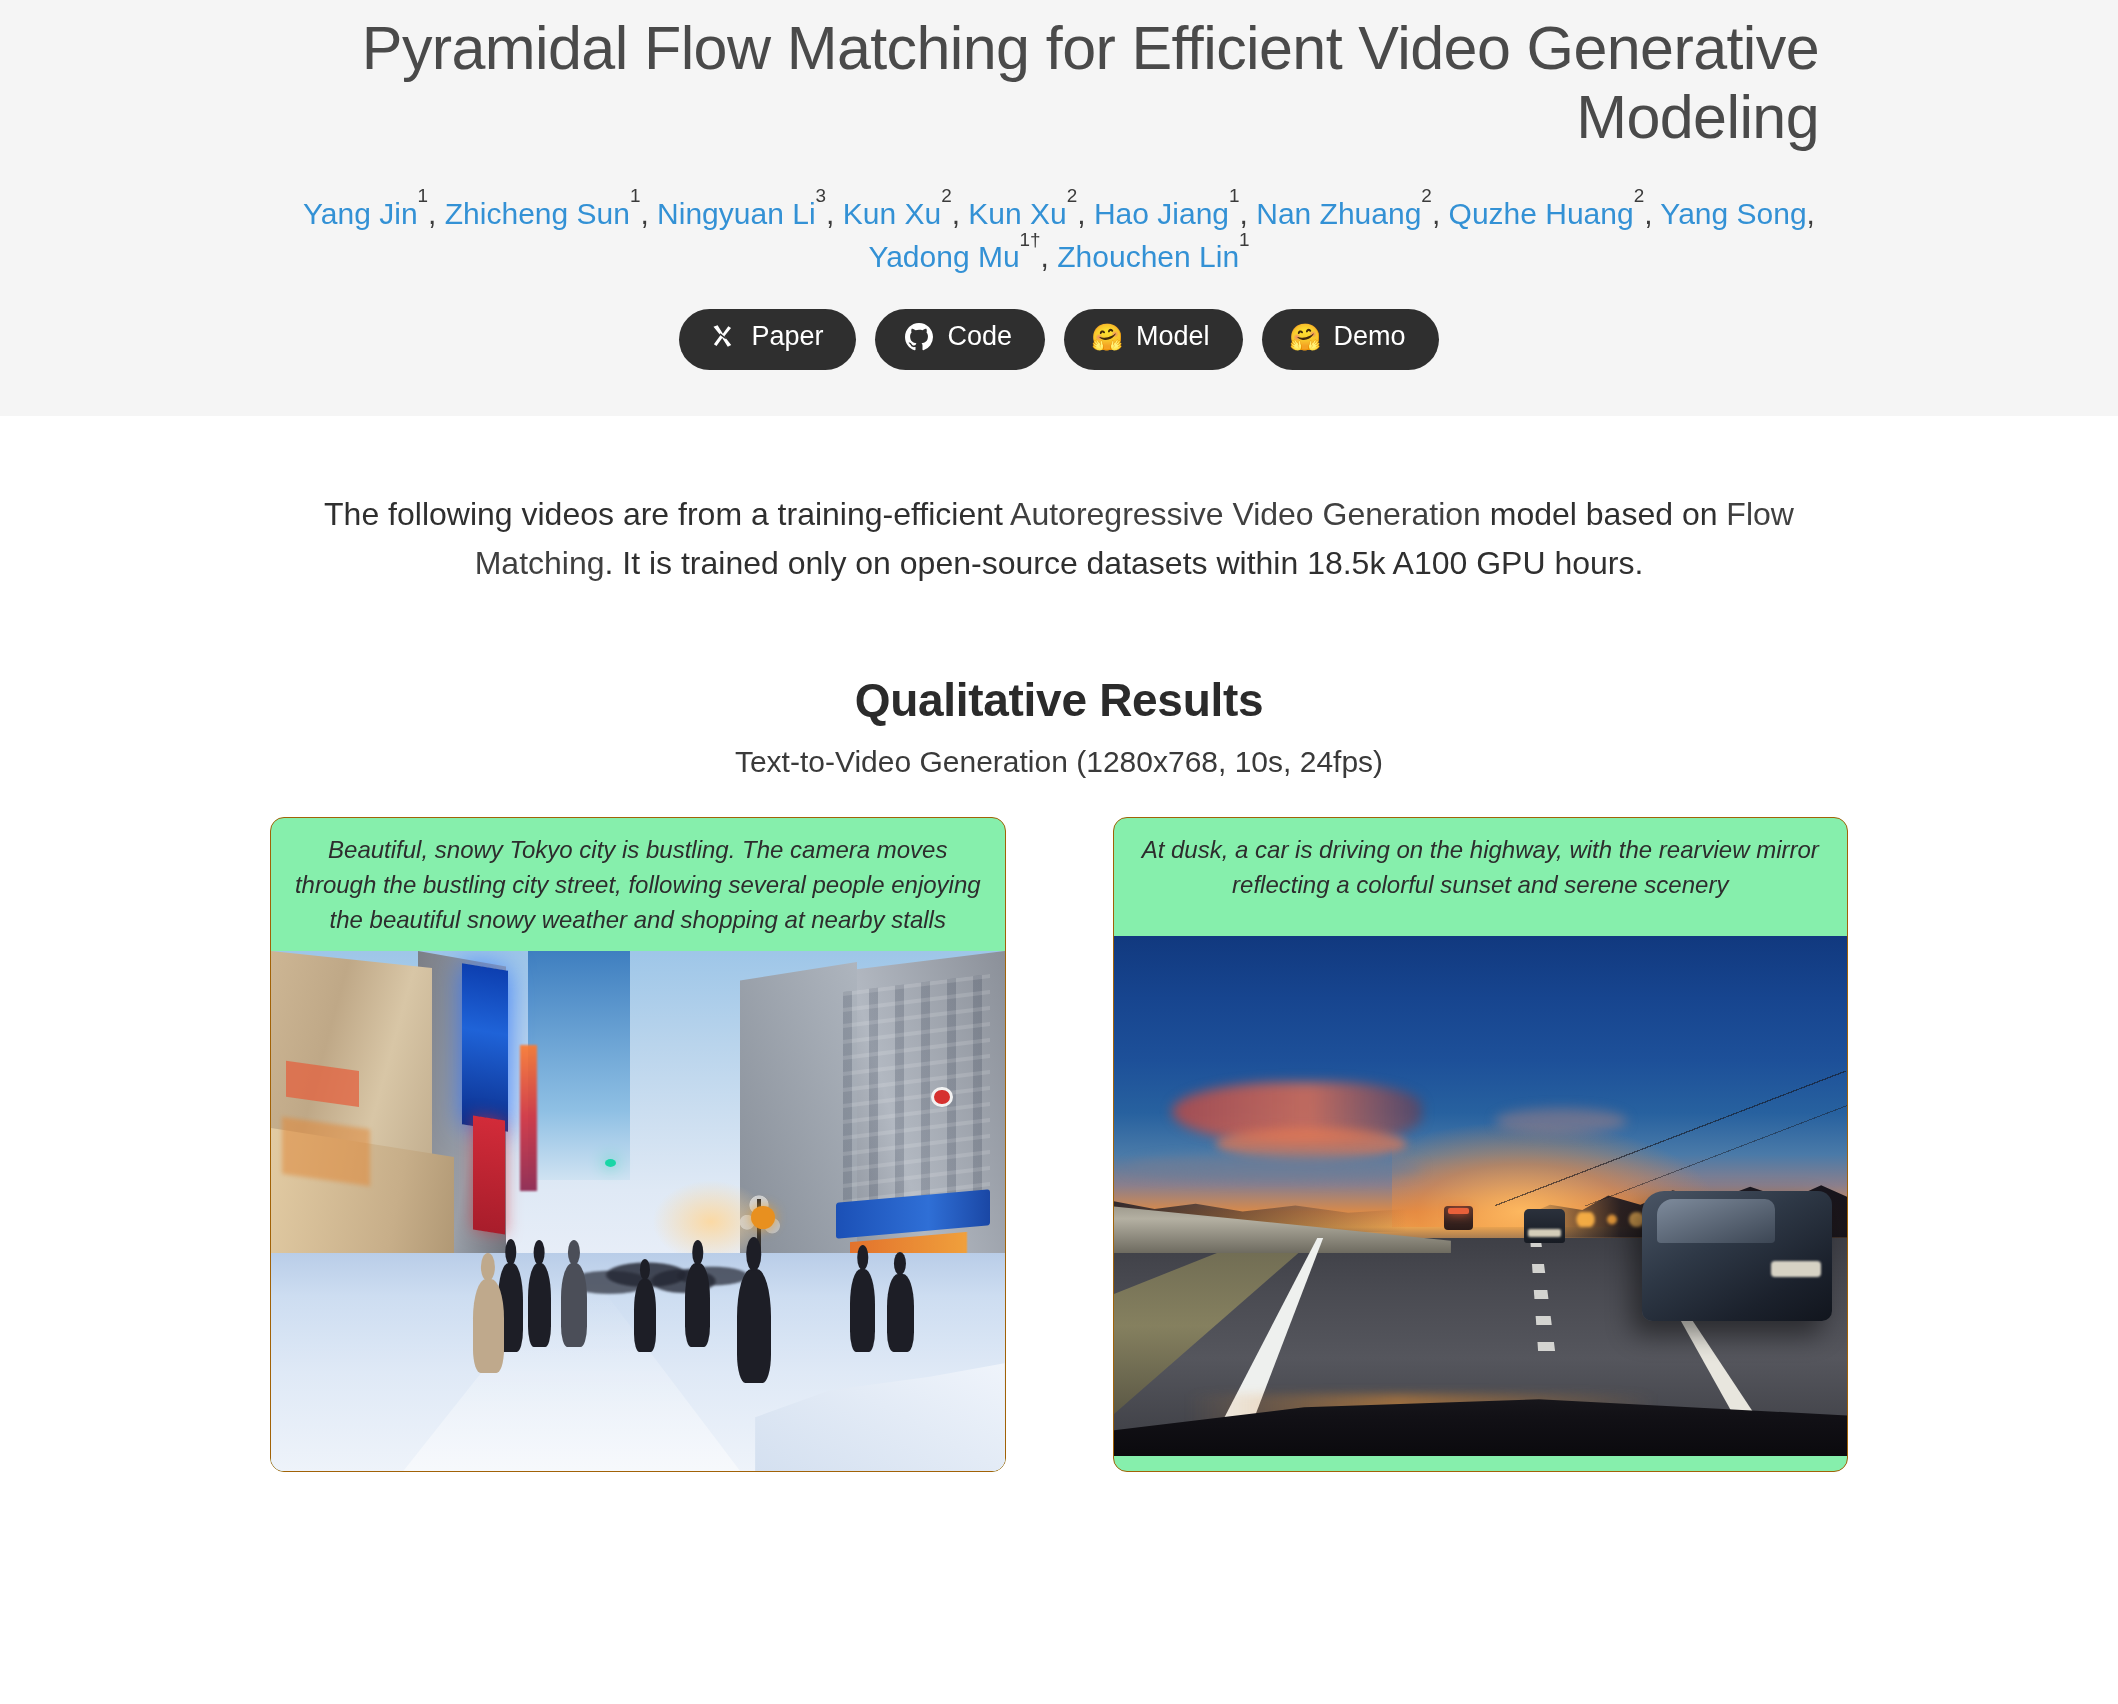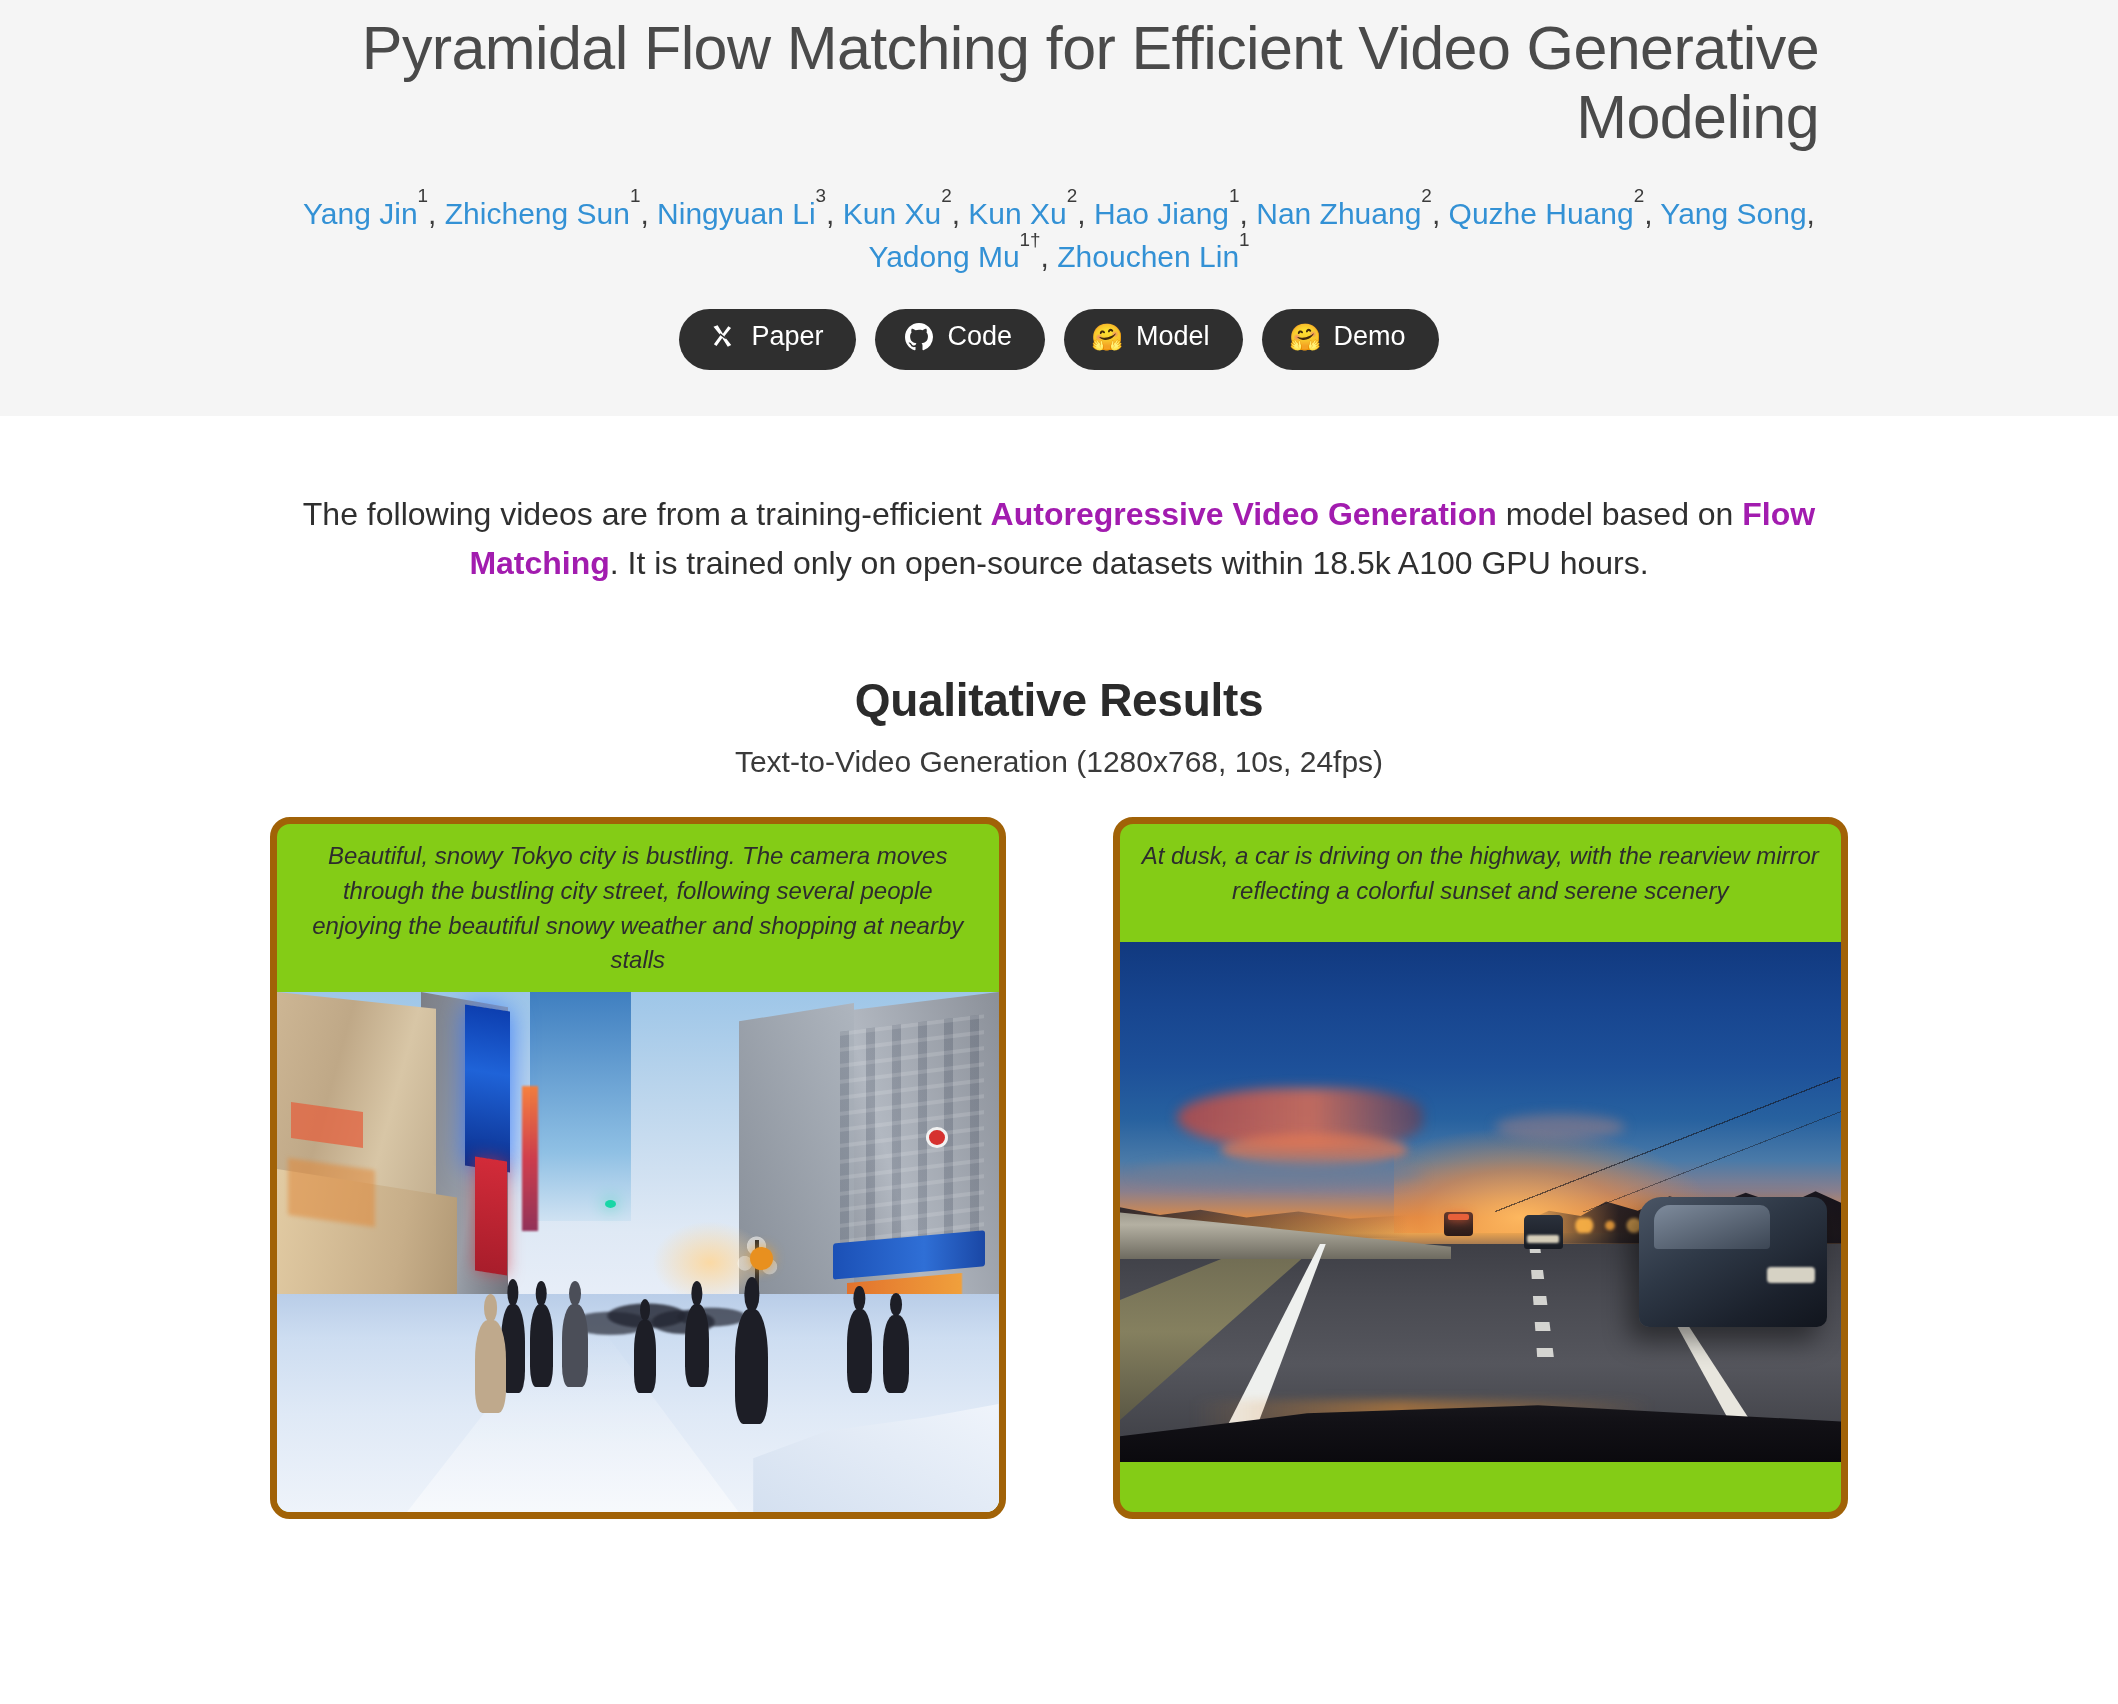--- a/index.html
+++ b/index.html
@@ -94,21 +94,21 @@
   }
   .intro {
     max-width: 1700px;
     margin: 0 auto;
     text-align: center;
     font-size: 32px;
     line-height: 1.55;
     color: #2f2f2f;
     padding: 0 70px;
   }
-  .intro b { font-weight: 700; color:#a21caf; }
+  .intro b { font-weight: 400; color:#404040; }
 
   .section-title {
     text-align: center;
     font-size: 46px;
     font-weight: 700;
     color: #2b2b2b;
     margin: 84px 0 0 0;
     letter-spacing: -0.3px;
   }
   .section-sub {
@@ -122,23 +122,23 @@
   .grid {
     display: flex;
     justify-content: center;
     gap: 27px;
     margin-top: 22px;
     padding: 0 230px;
   }
   .card {
     flex: 1 1 0;
     max-width: 845px;
-    background: #84cc16;
-    border: 7px solid #a16207;
-    border-radius: 20px;
+    background: #86efac;
+    border: 1px solid #a16207;
+    border-radius: 14px;
     overflow: hidden;
     display: flex;
     flex-direction: column;
   }
   .card-caption {
     font-size: 24px;
     font-style: italic;
     line-height: 1.45;
     color: #2d2d2d;
     text-align: center;

